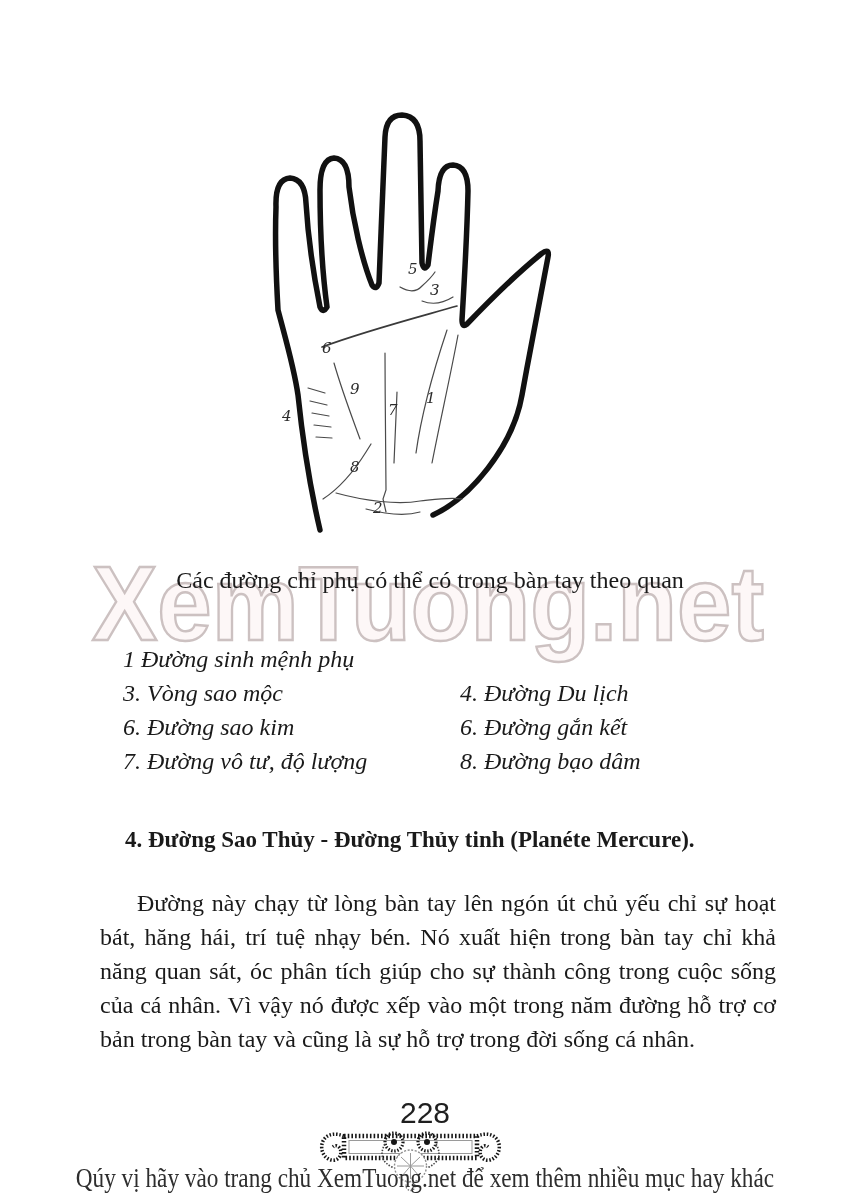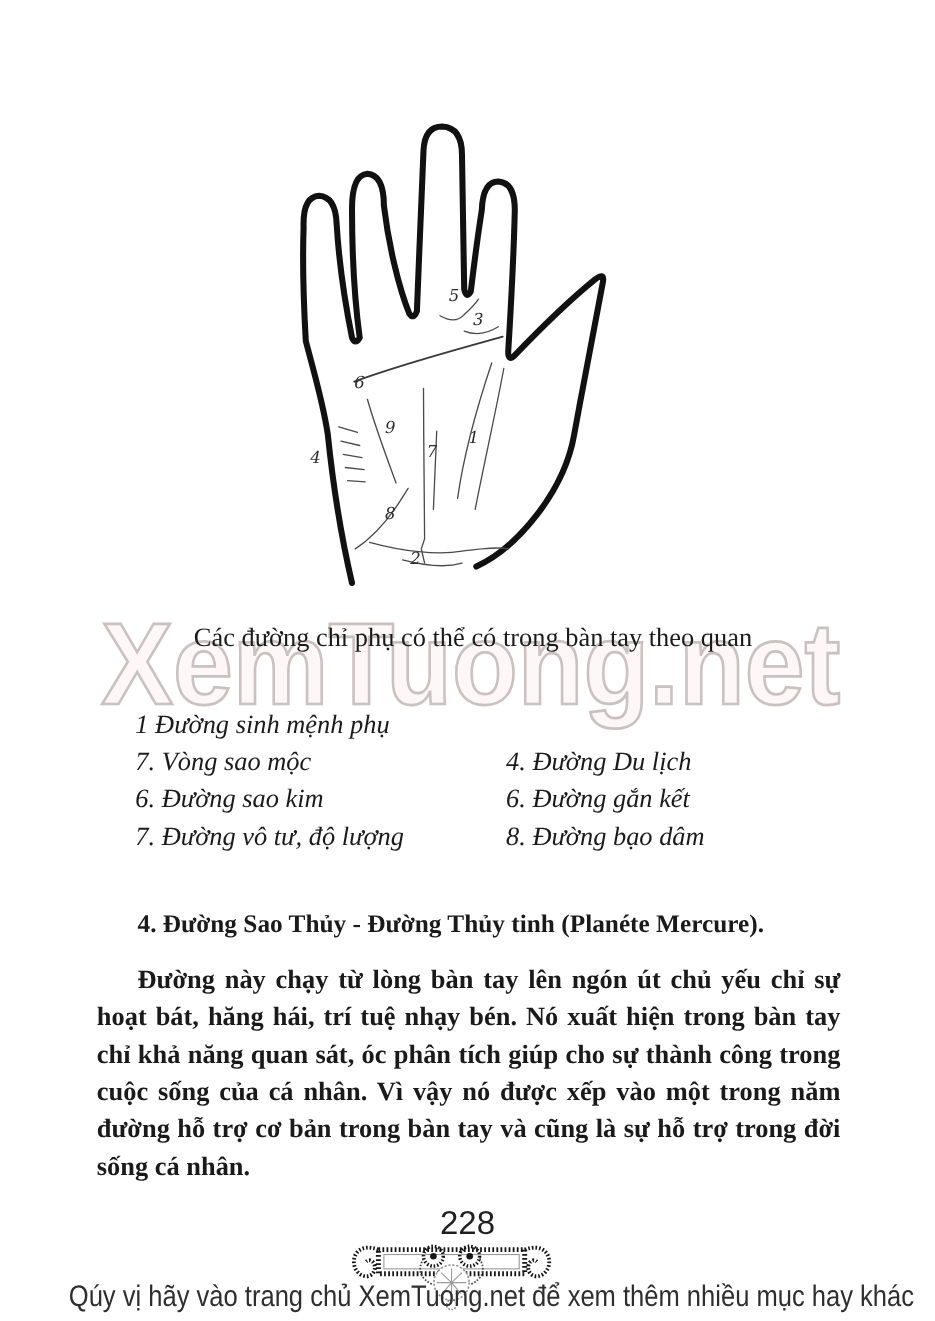--- a/index.html
+++ b/index.html
@@ -21,29 +21,29 @@
     text-align:center; font-weight:normal; font-size:24px; line-height:38px;
   }
   
   .legend{position:absolute; left:123px; top:642px; width:600px; z-index:2;
     font-style:italic; font-size:24px; line-height:34px;}
   .lrow{display:grid; grid-template-columns:337px auto;}
   
   .heading{position:absolute; left:125px; top:827px; width:640px; z-index:2;
     font-weight:bold; font-size:23px;}
   .bodytext{
-    position:absolute; left:88px; top:874px; width:676px; margin:0; z-index:2;
-    font-size:24px; line-height:34px; text-align:justify; text-indent:37px;font-weight:bold;
+    position:absolute; left:88px; top:874px; width:676px; margin:12px; z-index:2;
+    font-size:24px; line-height:34px; text-align:justify; text-indent:37px;
   }
   
   .pagenum{position:absolute; left:0; right:0; top:1096px; text-align:center; z-index:2;
     font-family:"Liberation Sans", sans-serif; font-size:30px; color:#1f1f1f;}
   .ornament{position:absolute; left:318px; top:1130px; width:185px; height:64px; z-index:1;}
   .footer{position:absolute; left:0; right:0; top:1163px; text-align:center; z-index:3;
-    font-family:Liberation Sans, sans-serif; font-size:27px; color:#2e2e2e;}
+    font-family:Liberation Serif, serif; font-size:27px; color:#2e2e2e;}
   .footer span{display:inline-block; transform:scaleX(0.86); transform-origin:center; white-space:nowrap;}
 </style>
 </head>
 <body>
 
 <div class="page">
 
   <svg class="watermark" viewBox="0 0 690 130" aria-hidden="true">
     <text x="345" y="95" text-anchor="middle" font-family="Liberation Sans, sans-serif" font-weight="bold" font-size="106" fill="#fdf7f7" stroke="#ccc1c1" stroke-width="2.5" textLength="672" lengthAdjust="spacingAndGlyphs">XemTuong.net</text>
   </svg>
@@ -115,21 +115,21 @@
 
   <div class="caption">
     <div>Các đường chỉ phụ có thể có trong bàn tay theo quan</div>
   </div>
 
   <div class="legend">
     <div class="lrow">
       <span>1 Đường sinh mệnh phụ</span>
     </div>
     <div class="lrow">
-      <span>7. Vòng sao mộc</span>
+      <span>3. Vòng sao mộc</span>
       <span>4. Đường Du lịch</span>
     </div>
     <div class="lrow">
       <span>6. Đường sao kim</span>
       <span>6. Đường gắn kết</span>
     </div>
     <div class="lrow">
       <span>7. Đường vô tư, độ lượng</span>
       <span>8. Đường bạo dâm</span>
     </div>

